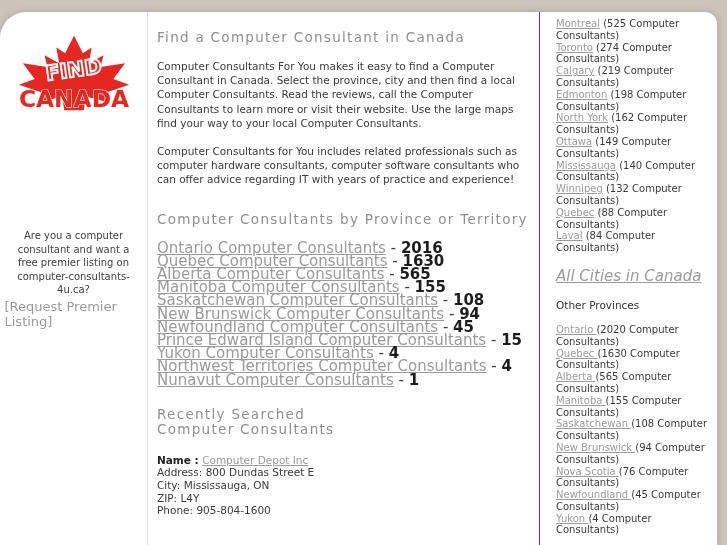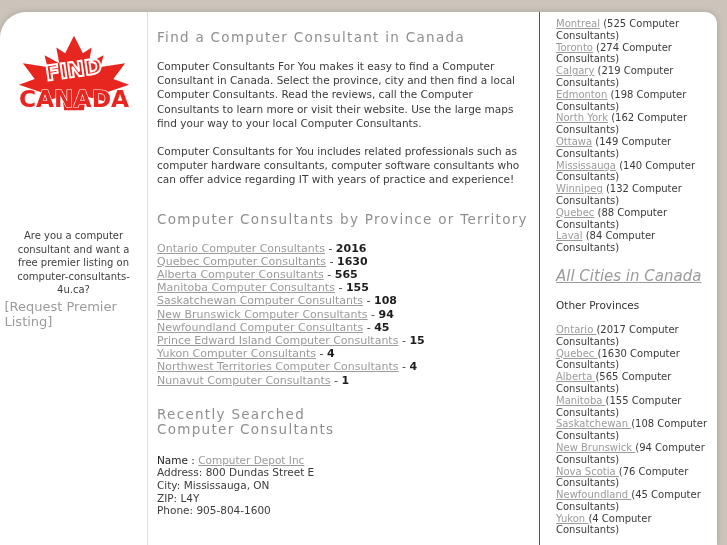--- a/index.html
+++ b/index.html
@@ -23,28 +23,28 @@
     line-height:13.5px;color:#404040;}
   .promo-link{display:block;margin-top:2px;width:138px;
     font-size:13px;color:#9b9b9b;text-decoration:none;cursor:pointer;}
   
   .main-col{width:392px;box-sizing:border-box;border-right:1px solid #6d28d9;
     padding:0 6px 0 9px;}
   h1,h2{font-size:13.5px;font-weight:normal;color:#8f8f8f;letter-spacing:1.3px;margin:0;}
   h1{margin-top:17px;}
   .main-col p{font-size:10.5px;line-height:14.2px;color:#3b3b3b;margin:14px 0 0 0;}
   .section-provinces{margin-top:24px;}
-  .prov-list{list-style:none;margin:15px 0 0 0;padding:0;font-size:11px;}
+  .prov-list{list-style:none;margin:15px 0 0 0;padding:0;font-size:15px;}
   .prov-list li{line-height:13.2px;color:#3b3b3b;}
   a.gray-link{color:#9b9b9b;text-decoration:underline;cursor:pointer;}
   .count{font-weight:bold;color:#1d1d1d;}
   .section-recent{margin-top:20px;line-height:15.5px;}
   .section-recent span{display:block;}
   .listing{margin-top:16px;font-size:10.5px;line-height:12.6px;color:#3b3b3b;}
-  .listing .lbl{font-weight:normal;color:#222;margin-top:37px;}
+  .listing .lbl{font-weight:bold;color:#222;margin-top:37px;}
   
   .right-col{flex:1;box-sizing:border-box;padding:6px 2px 0 16px;
     font-size:10px;color:#3b3b3b;}
   .side-entry{line-height:11.8px;}
   .all-cities{display:block;margin-top:13px;font-size:15px;font-style:italic;}
   .other-provinces{margin-top:14px;font-size:10.5px;color:#333;}
   .side-prov-list{margin-top:13px;}
   svg text{font-family:"DejaVu Sans","Liberation Sans",sans-serif;}
 </style>
 </head>
@@ -133,21 +133,21 @@
 
         <div class="side-entry"><a class="gray-link">Laval</a><span> (84 Computer Consultants)</span></div>
       </div>
 
     <a class="gray-link all-cities">All Cities in Canada</a>
 
     <div class="other-provinces">Other Provinces</div>
 
     <div class="side-prov-list">
 
-        <div class="side-entry"><a class="gray-link">Ontario </a><span>(2017 Computer Consultants)</span></div>
+        <div class="side-entry"><a class="gray-link">Ontario </a><span>(2020 Computer Consultants)</span></div>
 
         <div class="side-entry"><a class="gray-link">Quebec </a><span>(1630 Computer Consultants)</span></div>
 
         <div class="side-entry"><a class="gray-link">Alberta </a><span>(565 Computer Consultants)</span></div>
 
         <div class="side-entry"><a class="gray-link">Manitoba </a><span>(155 Computer Consultants)</span></div>
 
         <div class="side-entry"><a class="gray-link">Saskatchewan </a><span>(108 Computer Consultants)</span></div>
 
         <div class="side-entry"><a class="gray-link">New Brunswick </a><span>(94 Computer Consultants)</span></div>

